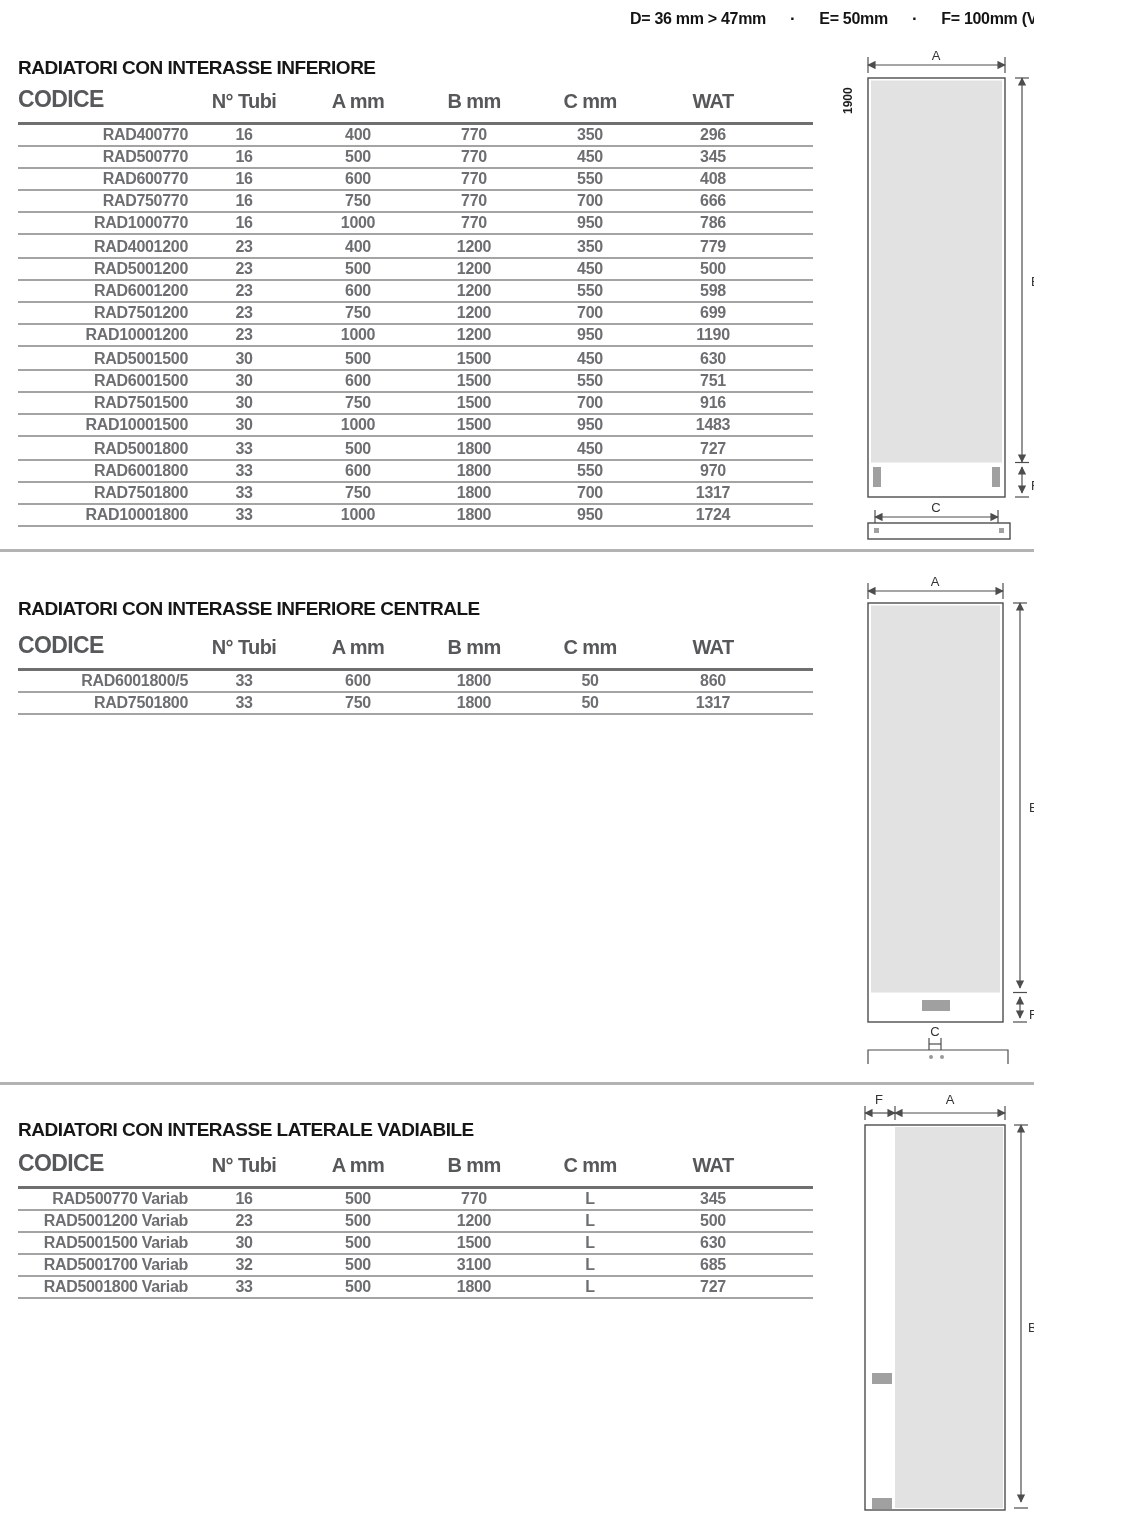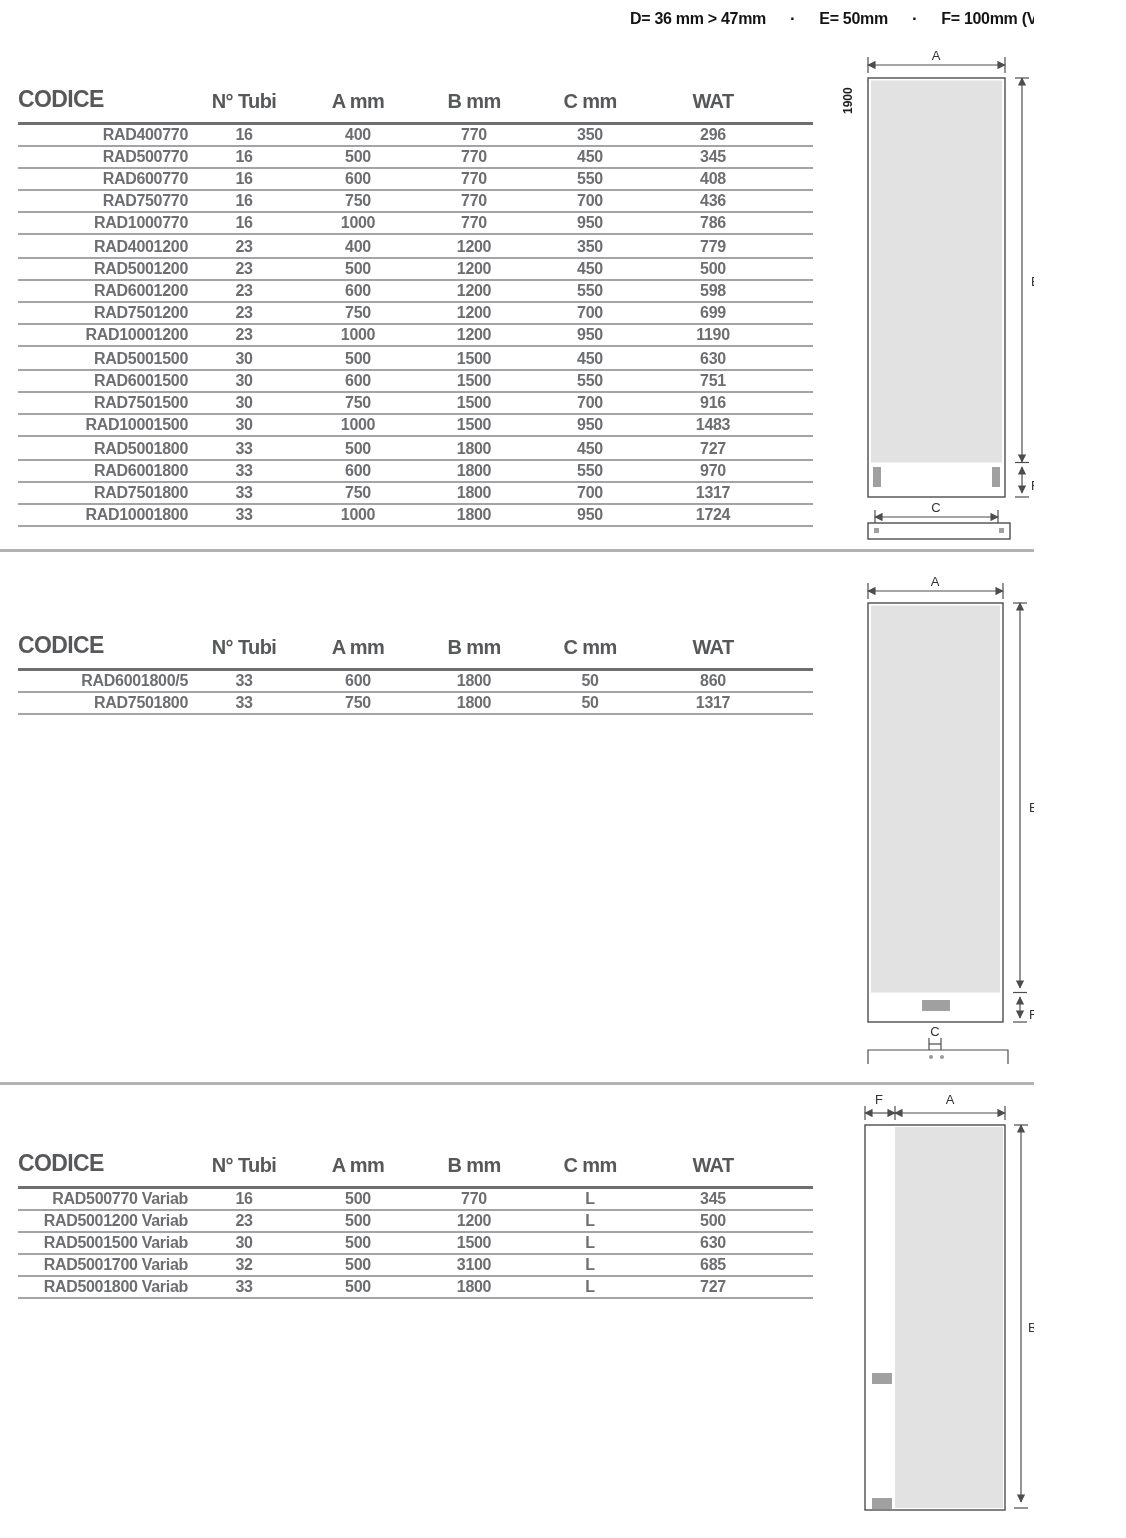--- a/index.html
+++ b/index.html
@@ -54,20 +54,21 @@
   </svg>
 
   <div class="legend">
     <span>D= 36 mm &gt; 47mm</span>
     <span class="sep">·</span>
     <span>E= 50mm</span>
     <span class="sep">·</span>
     <span>F= 100mm (Vano Valvole)</span>
   </div>
 
+  <div class="title" style="top:57px">RADIATORI CON INTERASSE INFERIORE</div>
   <div class="spec-table" style="top:86px">
       <div class="thead">
         <div class="th c0">CODICE</div>
         <div class="th c1">N° Tubi</div>
         <div class="th c2">A mm</div>
         <div class="th c3">B mm</div>
         <div class="th c4">C mm</div>
         <div class="th c5">WAT</div>
       </div>
       <div class="tgroup">
@@ -94,21 +95,21 @@
           <div class="td c3">770</div>
           <div class="td c4">550</div>
           <div class="td c5">408</div>
         </div>
         <div class="trow">
           <div class="td c0">RAD750770</div>
           <div class="td c1">16</div>
           <div class="td c2">750</div>
           <div class="td c3">770</div>
           <div class="td c4">700</div>
-          <div class="td c5">436</div>
+          <div class="td c5">666</div>
         </div>
         <div class="trow">
           <div class="td c0">RAD1000770</div>
           <div class="td c1">16</div>
           <div class="td c2">1000</div>
           <div class="td c3">770</div>
           <div class="td c4">950</div>
           <div class="td c5">786</div>
         </div>
       </div>
@@ -264,20 +265,21 @@
       <line x1="259" y1="447" x2="273" y2="447"></line>
       <line x1="266" y1="40" x2="266" y2="405" marker-start="url(#arr)" marker-end="url(#arr)"></line>
       <text x="273" y="248">B</text>
       <line x1="266" y1="413" x2="266" y2="447" marker-start="url(#arr)" marker-end="url(#arr)"></line>
       <text x="274" y="436">I</text>
     </g>
   </svg>
 
   <div class="divider" style="top:549px"></div>
 
+  <div class="title" style="top:598px">RADIATORI CON INTERASSE INFERIORE CENTRALE</div>
   <div class="spec-table" style="top:632px">
       <div class="thead">
         <div class="th c0">CODICE</div>
         <div class="th c1">N° Tubi</div>
         <div class="th c2">A mm</div>
         <div class="th c3">B mm</div>
         <div class="th c4">C mm</div>
         <div class="th c5">WAT</div>
       </div>
       <div class="tgroup">
@@ -338,20 +340,21 @@
       <line x1="249" y1="454" x2="263" y2="454"></line>
       <line x1="256" y1="35" x2="256" y2="415" marker-start="url(#arr)" marker-end="url(#arr)"></line>
       <text x="263" y="250">B</text>
       <line x1="256" y1="424" x2="256" y2="454" marker-start="url(#arr)" marker-end="url(#arr)"></line>
       <text x="264" y="444">I</text>
     </g>
   </svg>
 
   <div class="divider" style="top:1082px"></div>
 
+  <div class="title" style="top:1119px">RADIATORI CON INTERASSE LATERALE VADIABILE</div>
   <div class="spec-table" style="top:1150px">
       <div class="thead">
         <div class="th c0">CODICE</div>
         <div class="th c1">N° Tubi</div>
         <div class="th c2">A mm</div>
         <div class="th c3">B mm</div>
         <div class="th c4">C mm</div>
         <div class="th c5">WAT</div>
       </div>
       <div class="tgroup">

